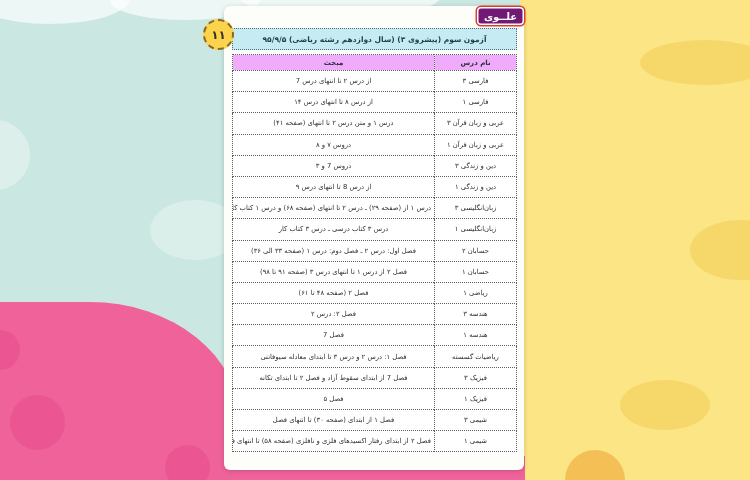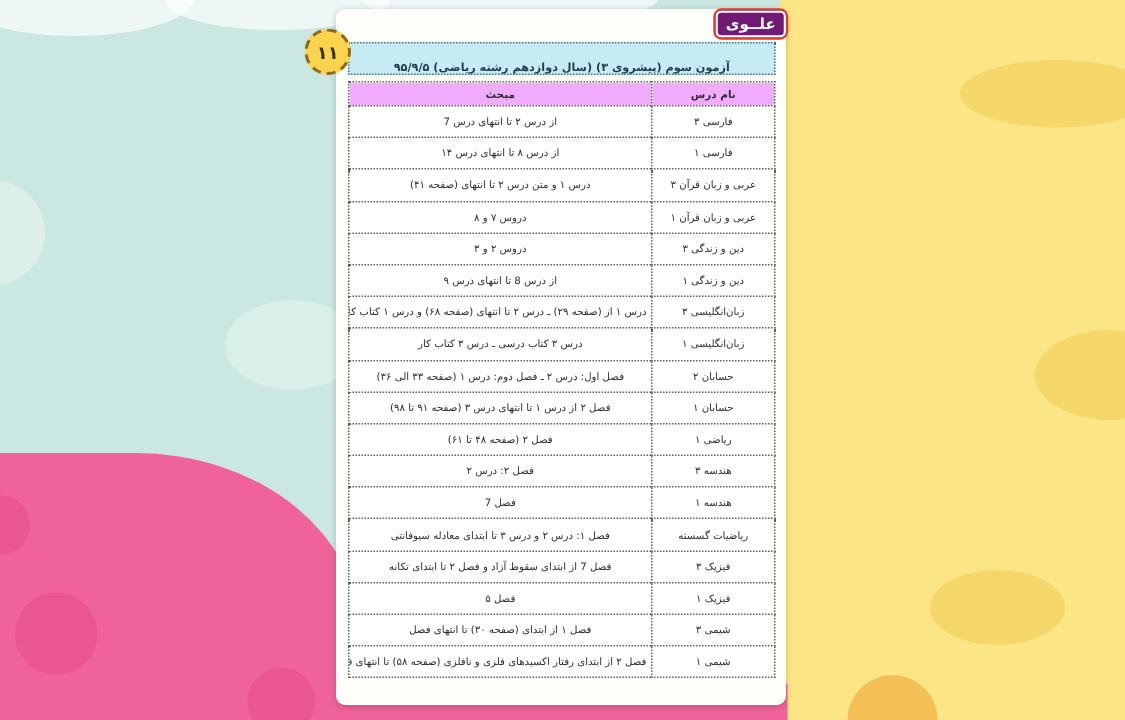--- a/index.html
+++ b/index.html
@@ -40,21 +40,21 @@
     position:absolute;left:477px;top:7px;width:47px;height:18px;z-index:5;
     background:#701a75;border-radius:4px;box-shadow:inset 0 0 0 1.5px #ffffff,0 0 0 1.5px #e23c2b;
     display:flex;align-items:center;justify-content:center;
     color:#ffffff;font-weight:bold;font-size:10px;direction:rtl;
   }
 
   
   .title-bar{
     direction:rtl;height:20px;margin-bottom:4px;
     background:#c7ebf3;border:1px dotted #4d6f7c;
-    display:flex;align-items:flex-end;justify-content:center;
+    display:flex;align-items:center;justify-content:center;
     font-size:7.5px;font-weight:bold;color:#1f3d4d;
   }
   table.sched{
     width:100%;border-collapse:collapse;direction:rtl;table-layout:fixed;
     border:1.5px dotted #3c3f45;
   }
   table.sched th,table.sched td{
     border:1px dotted #5b5e64;text-align:center;vertical-align:middle;
     color:#2b2e33;padding:0 3px;overflow:hidden;white-space:nowrap;
   }
@@ -121,21 +121,21 @@
         <tr>
             <td>عربی و زبان قرآن ۳</td>
             <td>درس ۱ و متن درس ۲ تا انتهای (صفحه ۴۱)</td>
           </tr>
         <tr>
             <td>عربی و زبان قرآن ۱</td>
             <td>دروس ۷ و ۸</td>
           </tr>
         <tr>
             <td>دین و زندگی ۳</td>
-            <td>دروس ۲ و ۳</td>
+            <td>دروس 7 و ۳</td>
           </tr>
         <tr>
             <td>دین و زندگی ۱</td>
             <td>از درس 8 تا انتهای درس ۹</td>
           </tr>
         <tr>
             <td>زبان‌انگلیسی ۳</td>
             <td>درس ۱ از (صفحه ۲۹) ـ درس ۲ تا انتهای (صفحه ۶۸) و درس ۱ کتاب کار</td>
           </tr>
         <tr>

